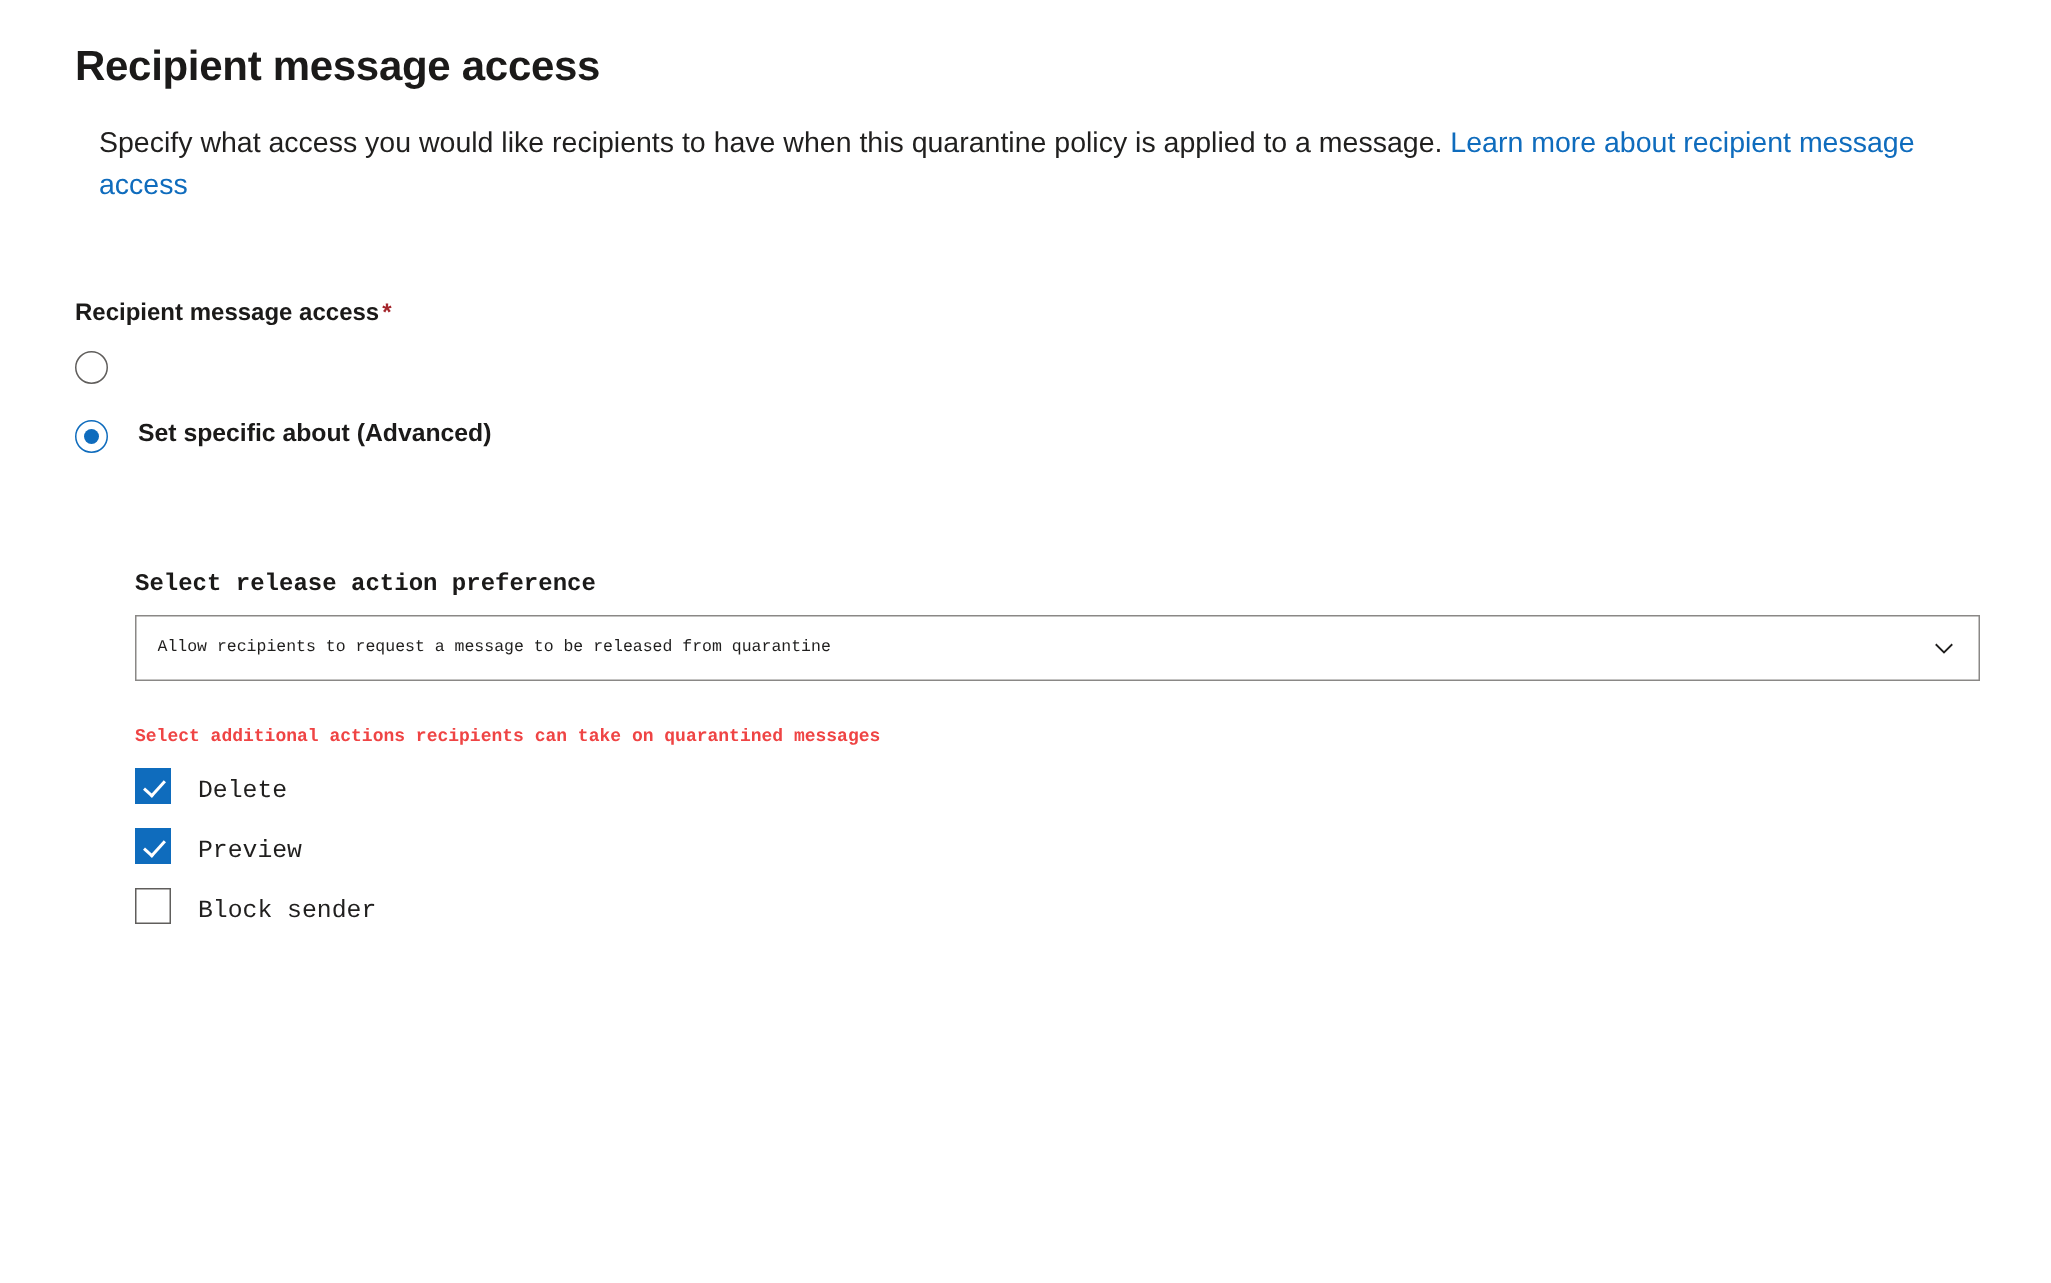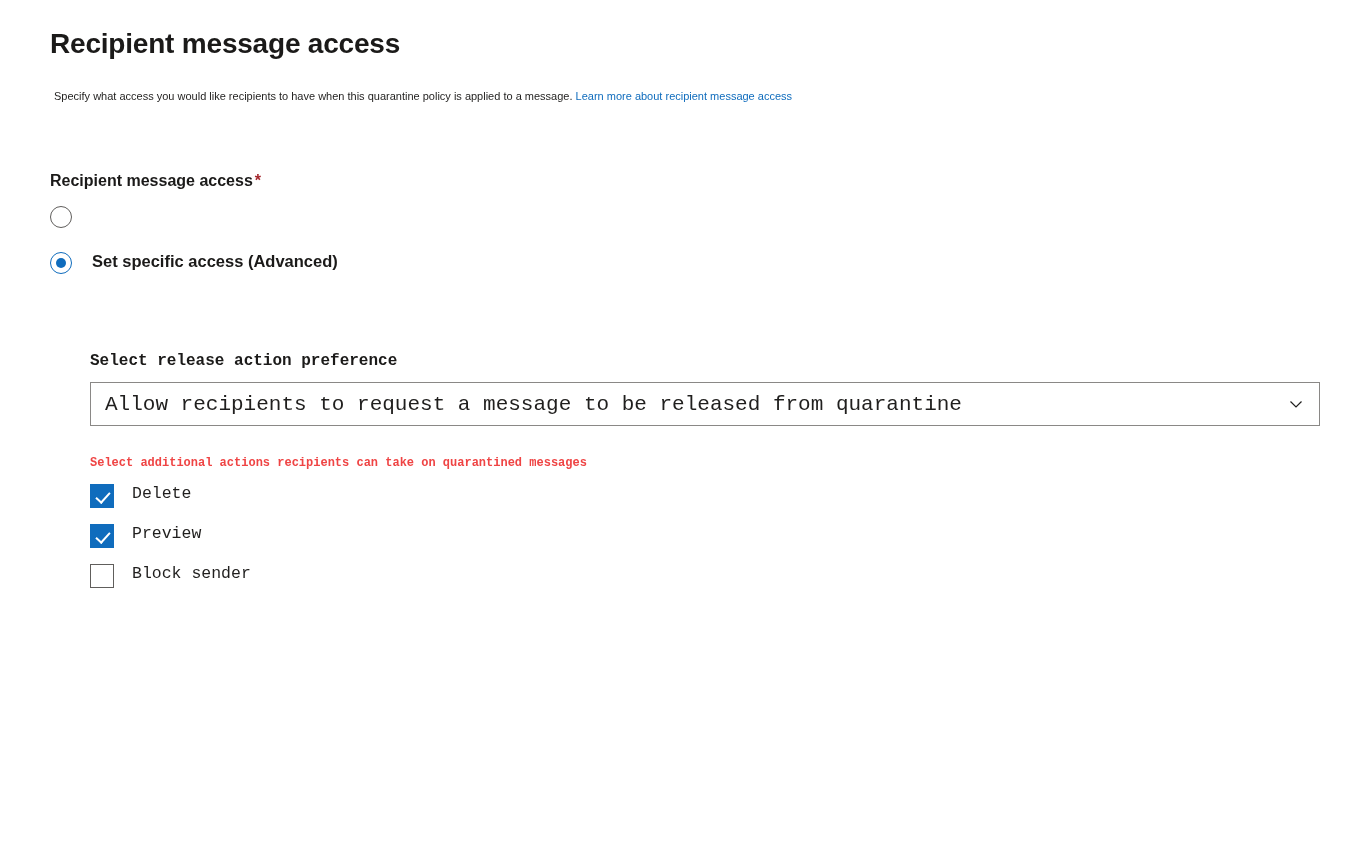--- a/index.html
+++ b/index.html
@@ -22,25 +22,25 @@
     padding: 28px 48px 0 50px;
   }
   .page-title {
     font-size: 28px;
     font-weight: bold;
     letter-spacing: -0.2px;
     color: #1b1a19;
     margin: 0 0 22px 0;
   }
   .description {
-    font-size: 11px;
+    font-size: 19px;
     line-height: 28px;
     color: #201f1e;
     max-width: 1275px;
-    margin: 0 0 4px 4px;
+    margin: 0 0 4px 16px;
   }
   .link {
     color: #0f6cbd;
     text-decoration: none;
     cursor: pointer;
   }
   .field-label {
     font-size: 16px;
     font-weight: bold;
     color: #1b1a19;
@@ -121,21 +121,21 @@
     height: 44px;
     border: 1px solid #8a8886;
     box-sizing: border-box;
     background: #ffffff;
     display: flex;
     align-items: center;
     padding: 0 14px;
     cursor: pointer;
   }
   .dropdown-value {
-    font-size: 21px;
+    font-size: 11px;
     color: #201f1e;
     flex: 1 1 auto;
     white-space: nowrap;
     overflow: hidden;
     text-overflow: ellipsis;
   }
   .chevron {
     flex: 0 0 auto;
     width: 18px;
     height: 18px;
@@ -145,21 +145,21 @@
     margin-top: 30px;
   }
   .checkbox-label {
     font-size: 12px;
     font-weight: bold;
     color: #ef4444;
     margin-bottom: 14px;
   }
   .checkbox-row {
     display: flex;
-    align-items: flex-start;
+    align-items: flex-end;
     margin-bottom: 16px;
   }
   .checkbox-box {
     width: 24px;
     height: 24px;
     box-sizing: border-box;
     border: 1.6px solid #605e5c;
     background: #ffffff;
     flex: 0 0 auto;
     cursor: pointer;
@@ -201,21 +201,21 @@
 
   <div class="radio-group">
 
     <div class="radio-row">
       <div class="radio-outer"></div>
     </div>
 
     <div class="radio-row">
       <div class="radio-outer checked"></div>
       <div class="radio-text">
-        <div class="radio-title">Set specific access (Advanced)</div>
+        <div class="radio-title">Set specific about (Advanced)</div>
       </div>
     </div>
 
   </div>
 
   <div class="sub-section">
 
     <div class="sub-label">Select release action preference</div>
 
     <div class="dropdown">

